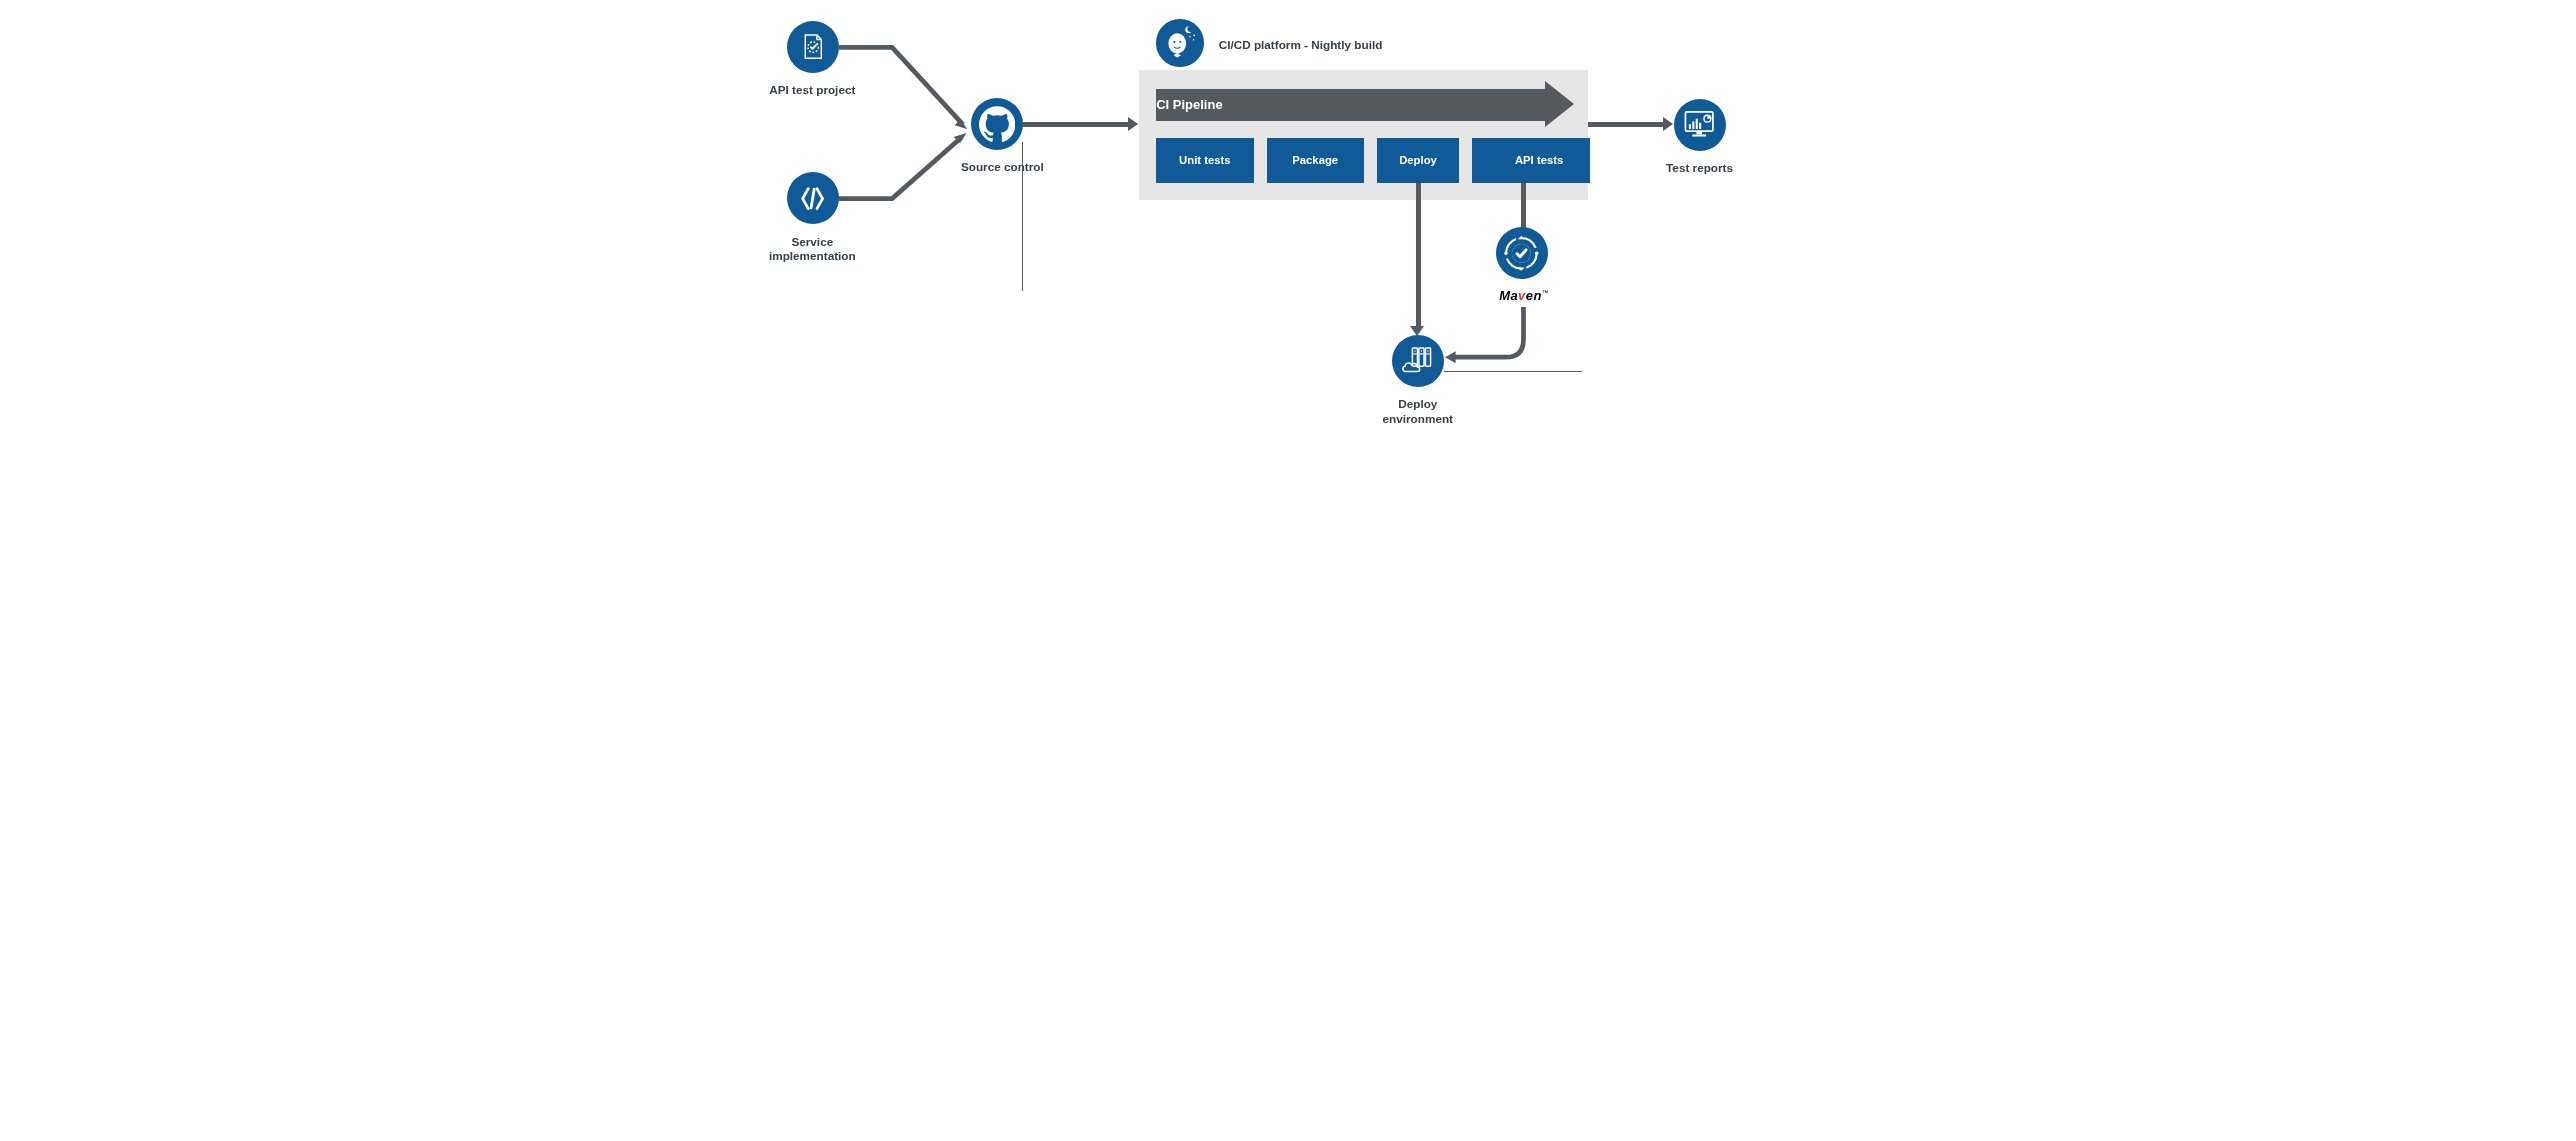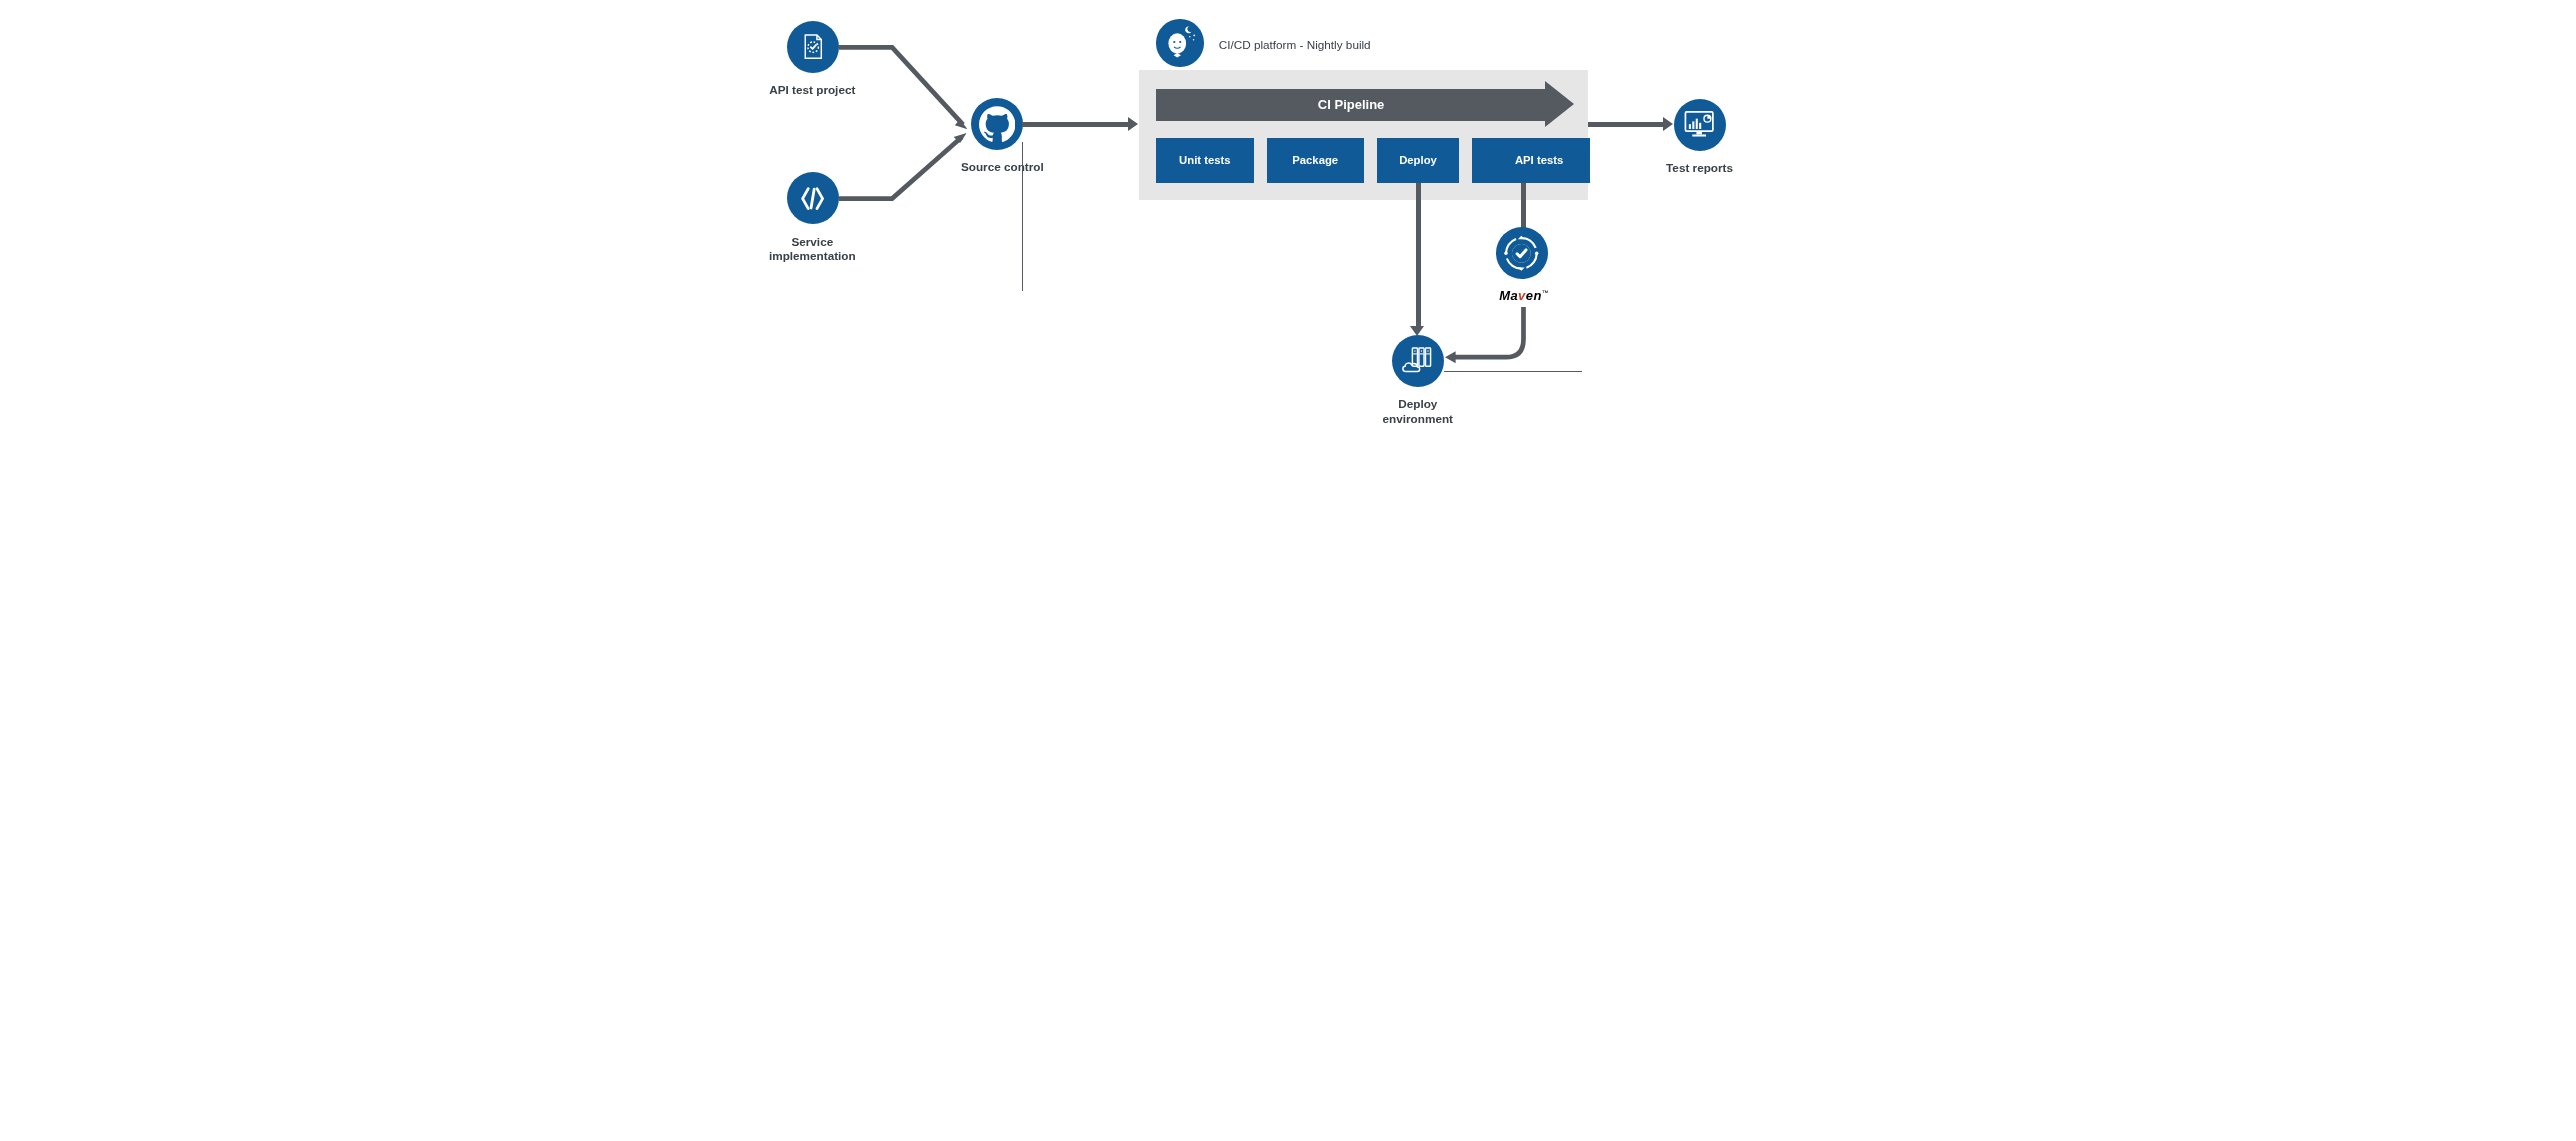--- a/index.html
+++ b/index.html
@@ -68,21 +68,20 @@
     background: var(--light-gray);
   }
   .banner-arrow {
     position: absolute;
     background: var(--gray-arrow);
     color: var(--white);
     font-size: var(--fs-banner);
     font-weight: 700;
     display: flex;
     align-items: center;
-    justify-content: center;
   }
   .banner-head {
     position: absolute;
     width: 0; height: 0;
     border-style: solid;
   }
   
   .conn { position: absolute; background: var(--gray-arrow); }
   .arrow-head { position: absolute; width: 0; height: 0; border-style: solid; }
 
@@ -159,21 +158,21 @@
 
       <ellipse cx="44" cy="50" rx="24" ry="28" fill="#fff"></ellipse>
       <path d="M24 66c6 14 34 14 40 0-4 6-12 10-20 10s-16-4-20-10z" fill="#0F5A97"></path>
       <circle cx="36" cy="46" r="3" fill="#0F5A97"></circle>
       <circle cx="52" cy="46" r="3" fill="#0F5A97"></circle>
       <path d="M36 60c4 4 12 4 16 0" fill="none" stroke="#0F5A97" stroke-width="3" stroke-linecap="round"></path>
 
       <path d="M34 82l10-6 10 6-10 6z" fill="#fff"></path>
     </svg>
   </div>
-  <div class="pos lbl" style="left: calc(1123px * var(--scale)); top: calc(90px * var(--scale)); width: calc(633px * var(--scale)); text-align:left; font-weight:400;">CI/CD platform - Nightly build</div>
+  <div class="pos lbl" style="left: calc(1123px * var(--scale)); top: calc(90px * var(--scale)); width: calc(633px * var(--scale)); text-align:left; font-weight:700;">CI/CD platform - Nightly build</div>
 
   <div class="pos pipeline-box" style="left: calc(932px * var(--scale)); top: calc(166px * var(--scale)); width: calc(1072px * var(--scale)); height: calc(310px * var(--scale));"></div>
 
   <div class="banner-arrow" style="left: calc(974px * var(--scale)); top: calc(211px * var(--scale)); width: calc(929px * var(--scale)); height: calc(77px * var(--scale));">
     <span>CI Pipeline</span>
   </div>
   <div class="banner-head" style="left: calc(1901px * var(--scale)); top: calc(194px * var(--scale));
               border-width: calc(56px * var(--scale)) 0 calc(56px * var(--scale)) calc(70px * var(--scale));
               border-color: transparent transparent transparent var(--gray-arrow);"></div>
 

